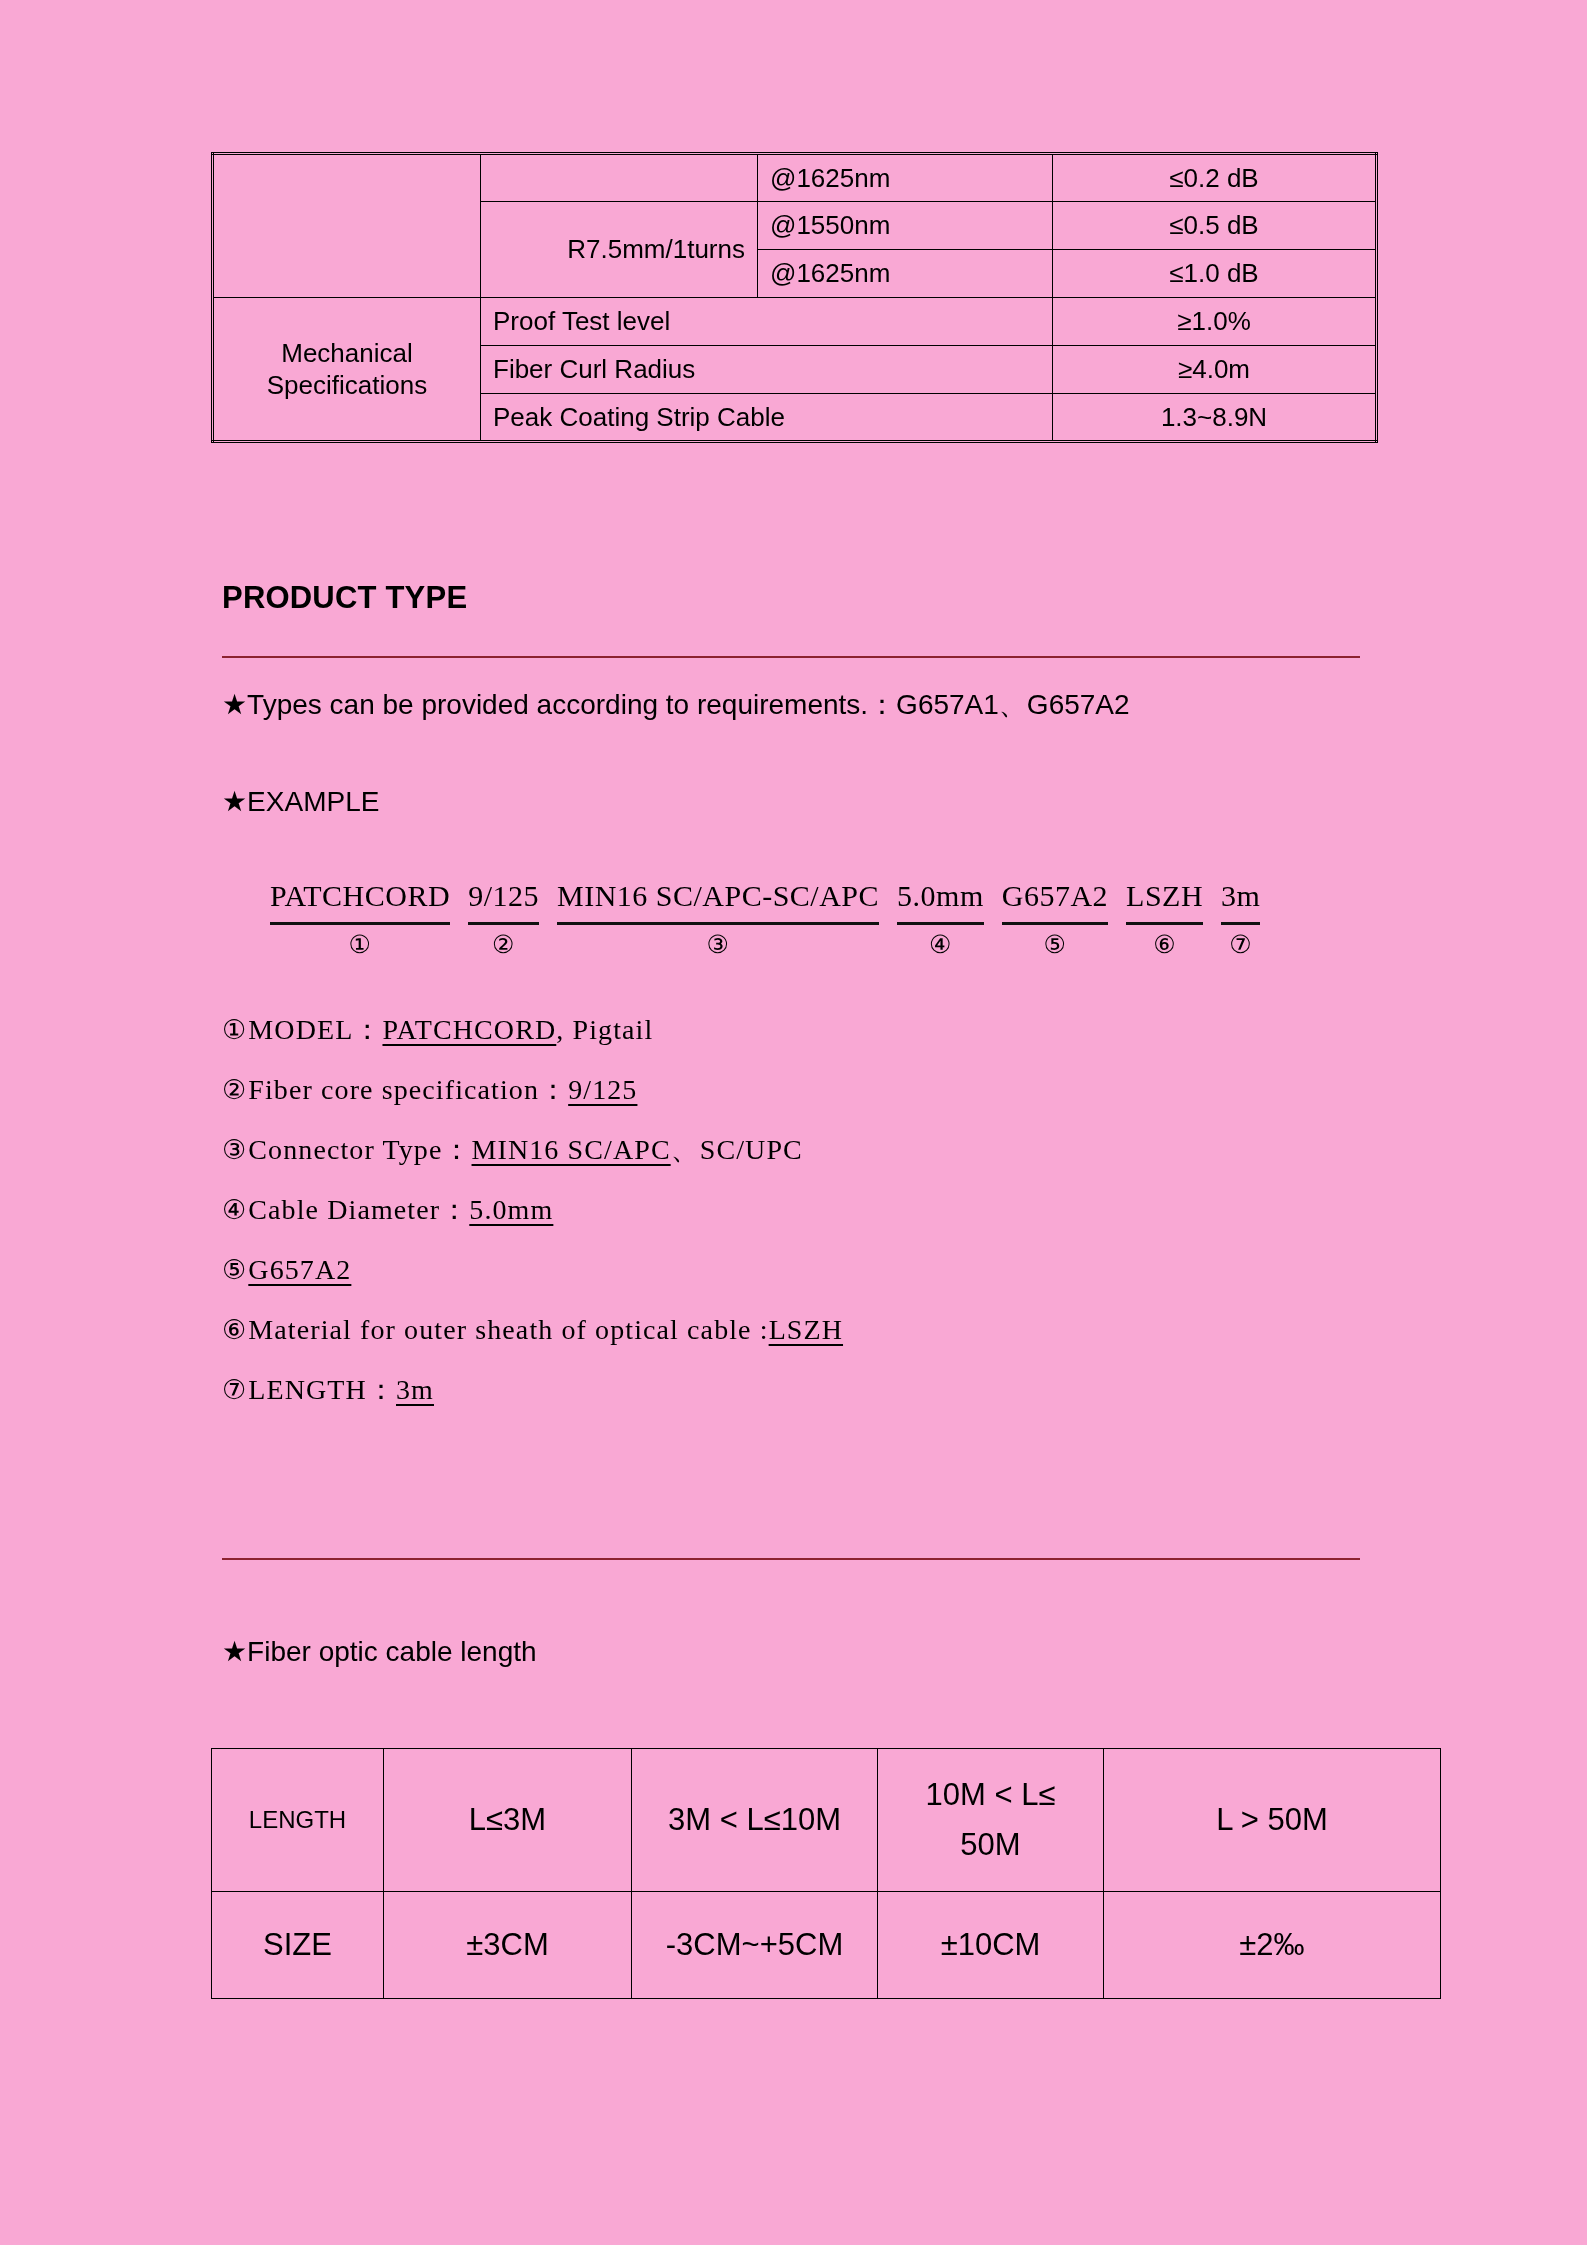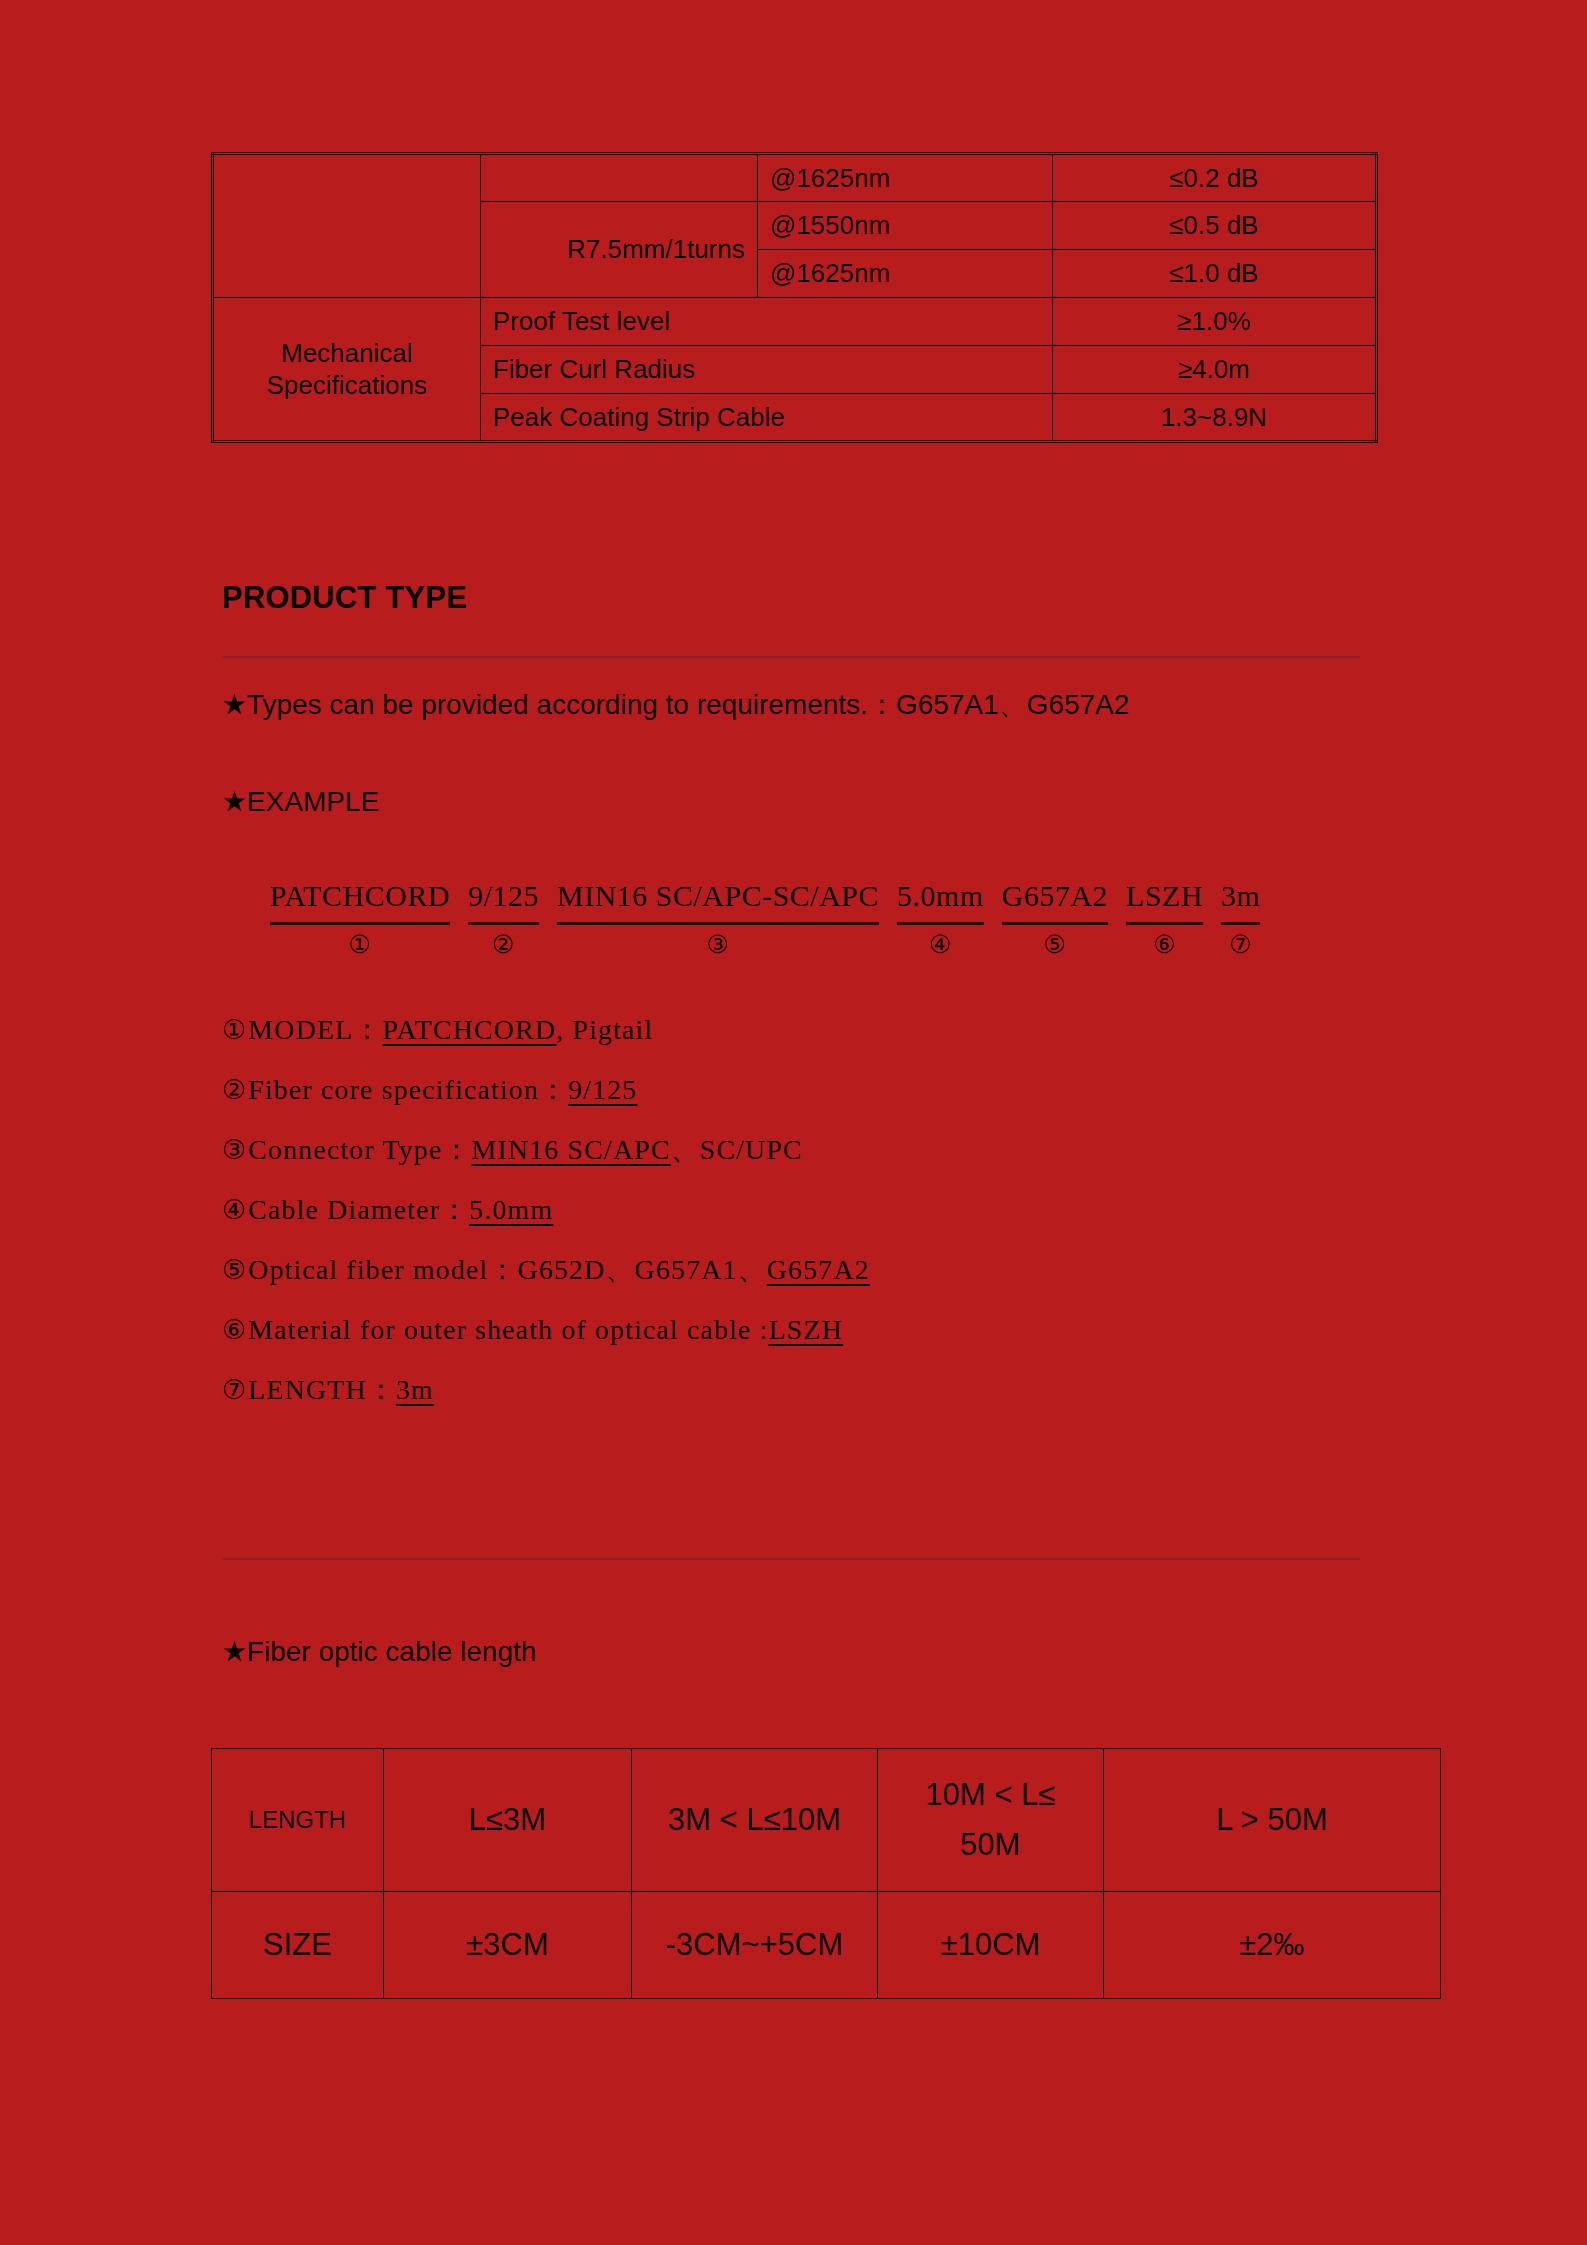--- a/index.html
+++ b/index.html
@@ -12,21 +12,21 @@
     height: 2245px;
     font-family: "Liberation Sans", sans-serif;
     color: #000000;
     position: relative;
     overflow: hidden;
   }
   .page {
     position: relative;
     width: 1587px;
     height: 2245px;
-    background: #b91c1c;
+    background: #f9a8d4;
   }
 
   
   .spec-table-wrap {
     position: absolute;
     left: 211px;
     top: 152px;
     width: 1164px;
   }
   table.spec {
@@ -287,21 +287,20 @@
         <span>、SC/UPC</span>
     </div>
     <div class="defline">
       <span class="circnum">④</span>
         <span>Cable Diameter：</span>
         <span class="u">5.0mm </span>
         <span></span>
     </div>
     <div class="defline">
       <span class="circnum">⑤</span>
-        <span>Optical fiber model：G652D、G657A1、</span>
         <span class="u">G657A2</span>
         <span></span>
     </div>
     <div class="defline">
       <span class="circnum">⑥</span>
         <span>Material for outer sheath of optical cable :</span>
         <span class="u">LSZH</span>
         <span></span>
     </div>
     <div class="defline">

